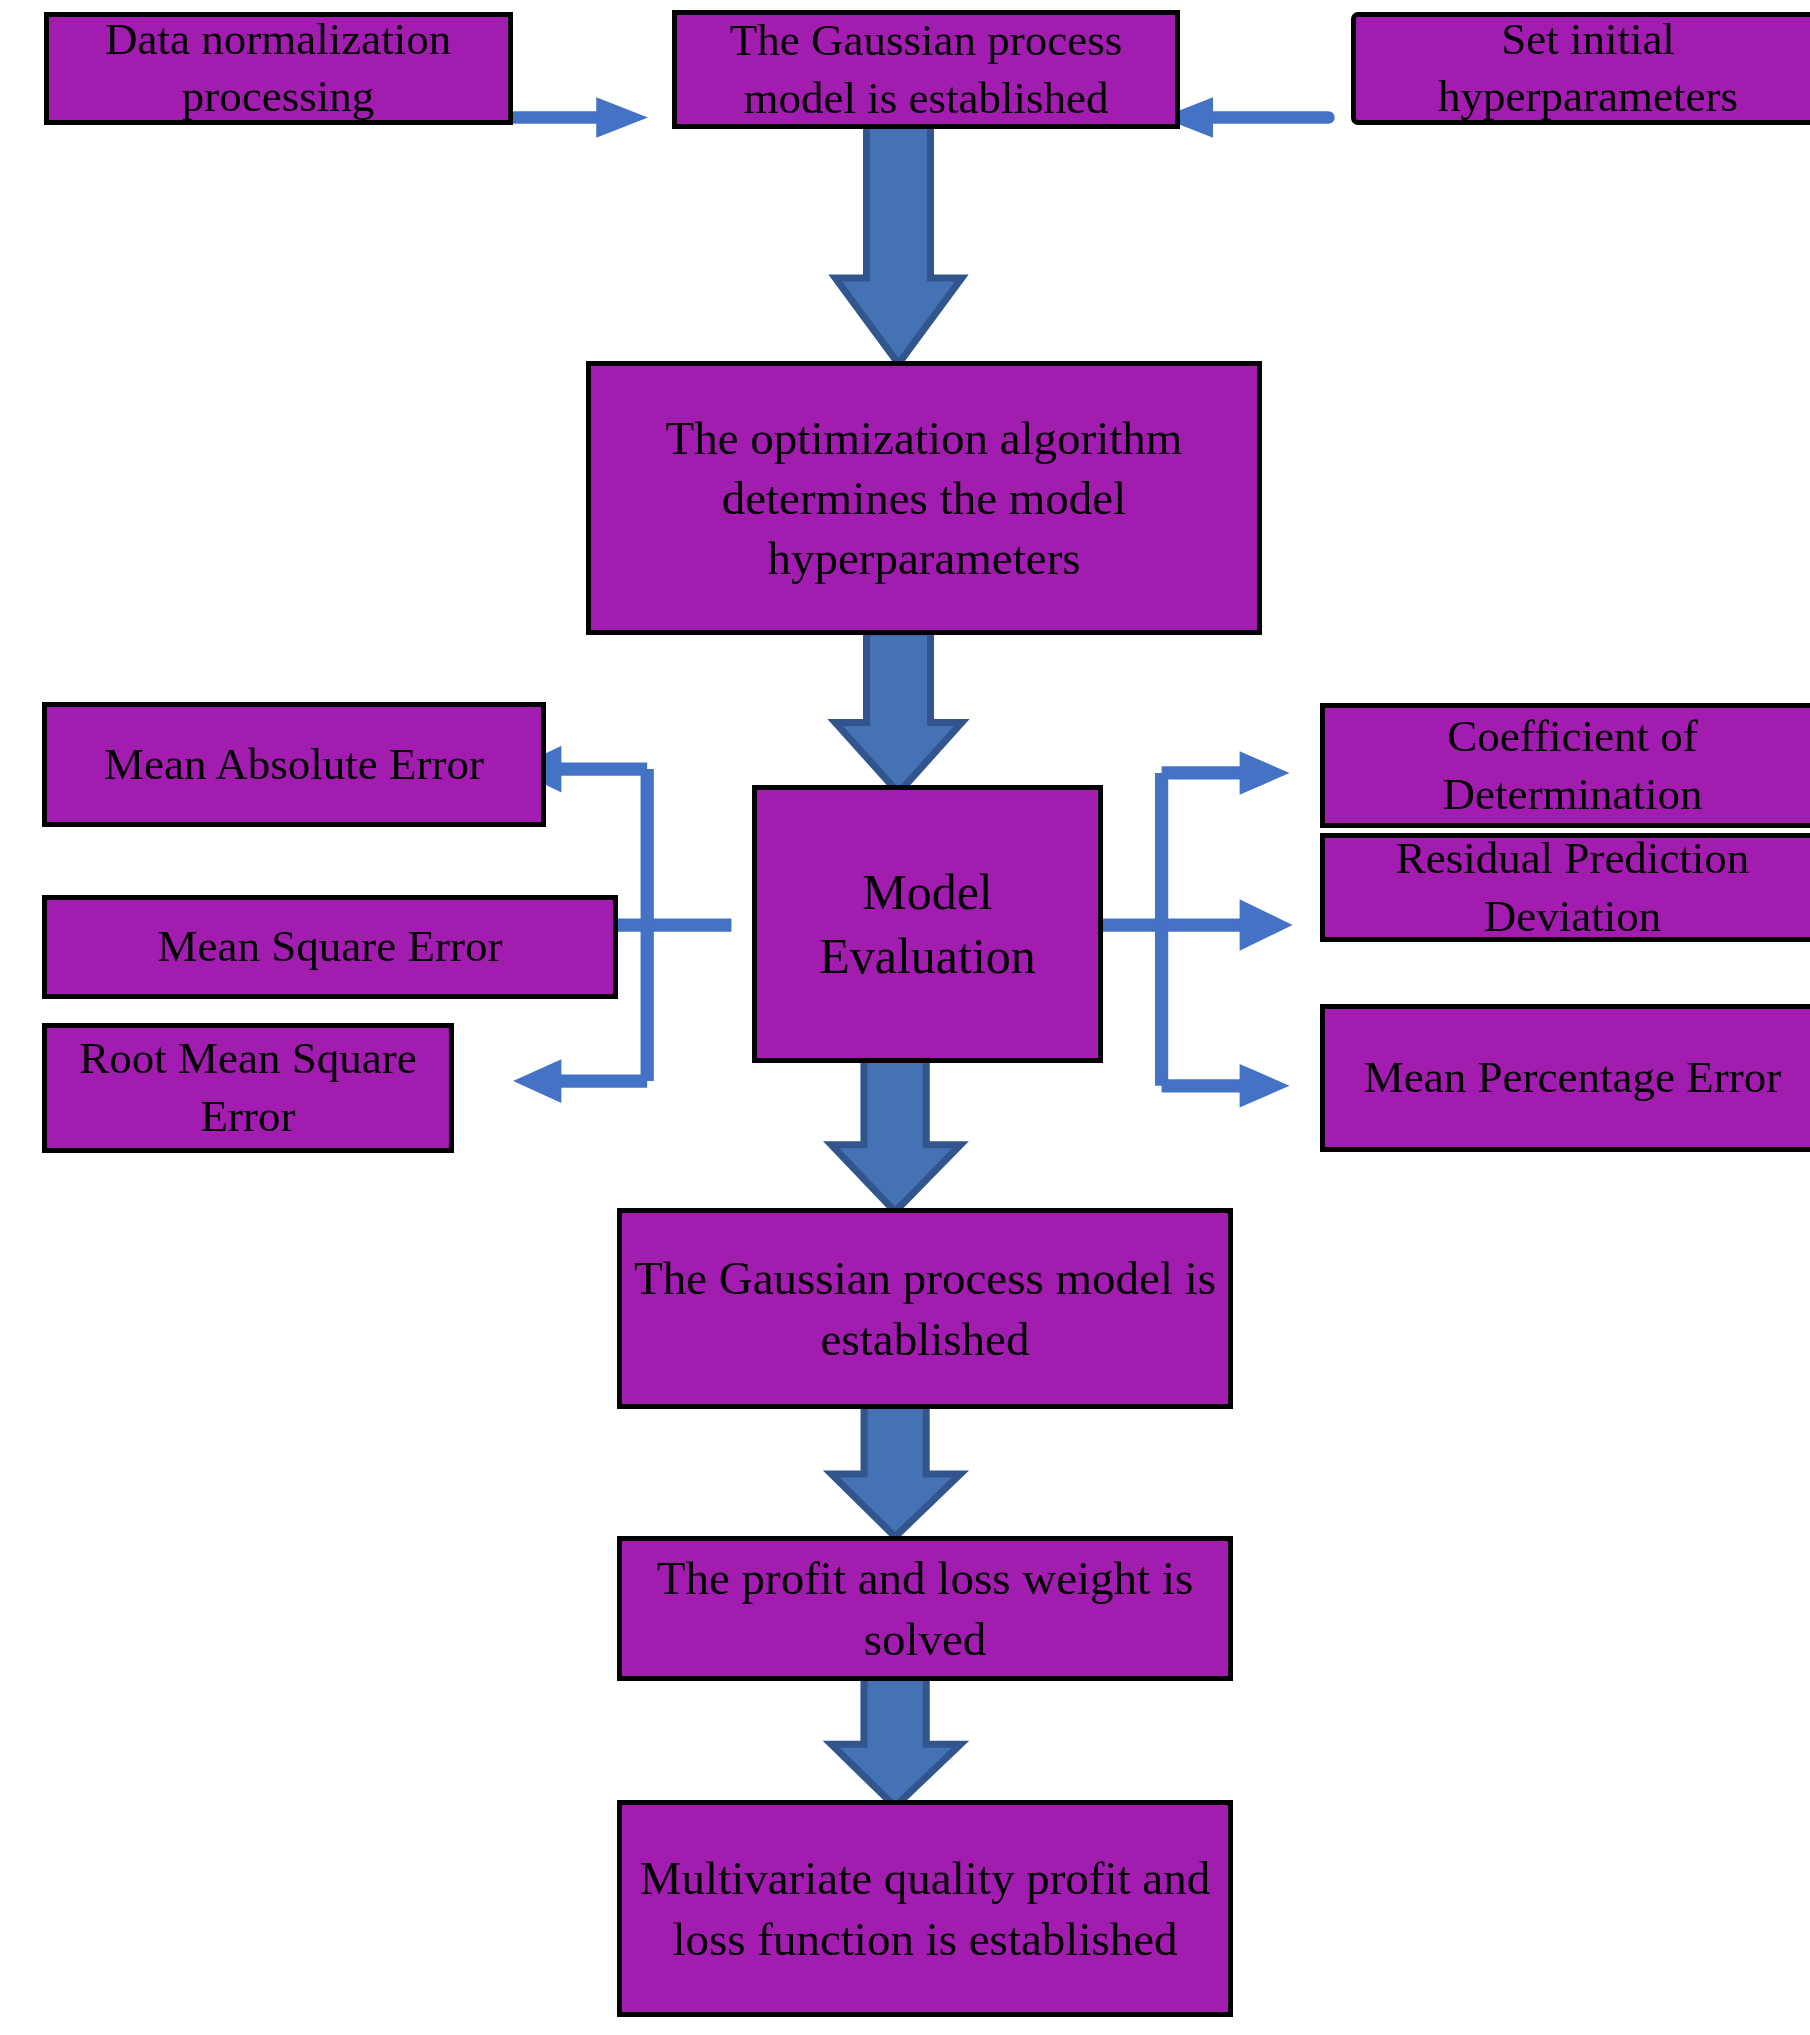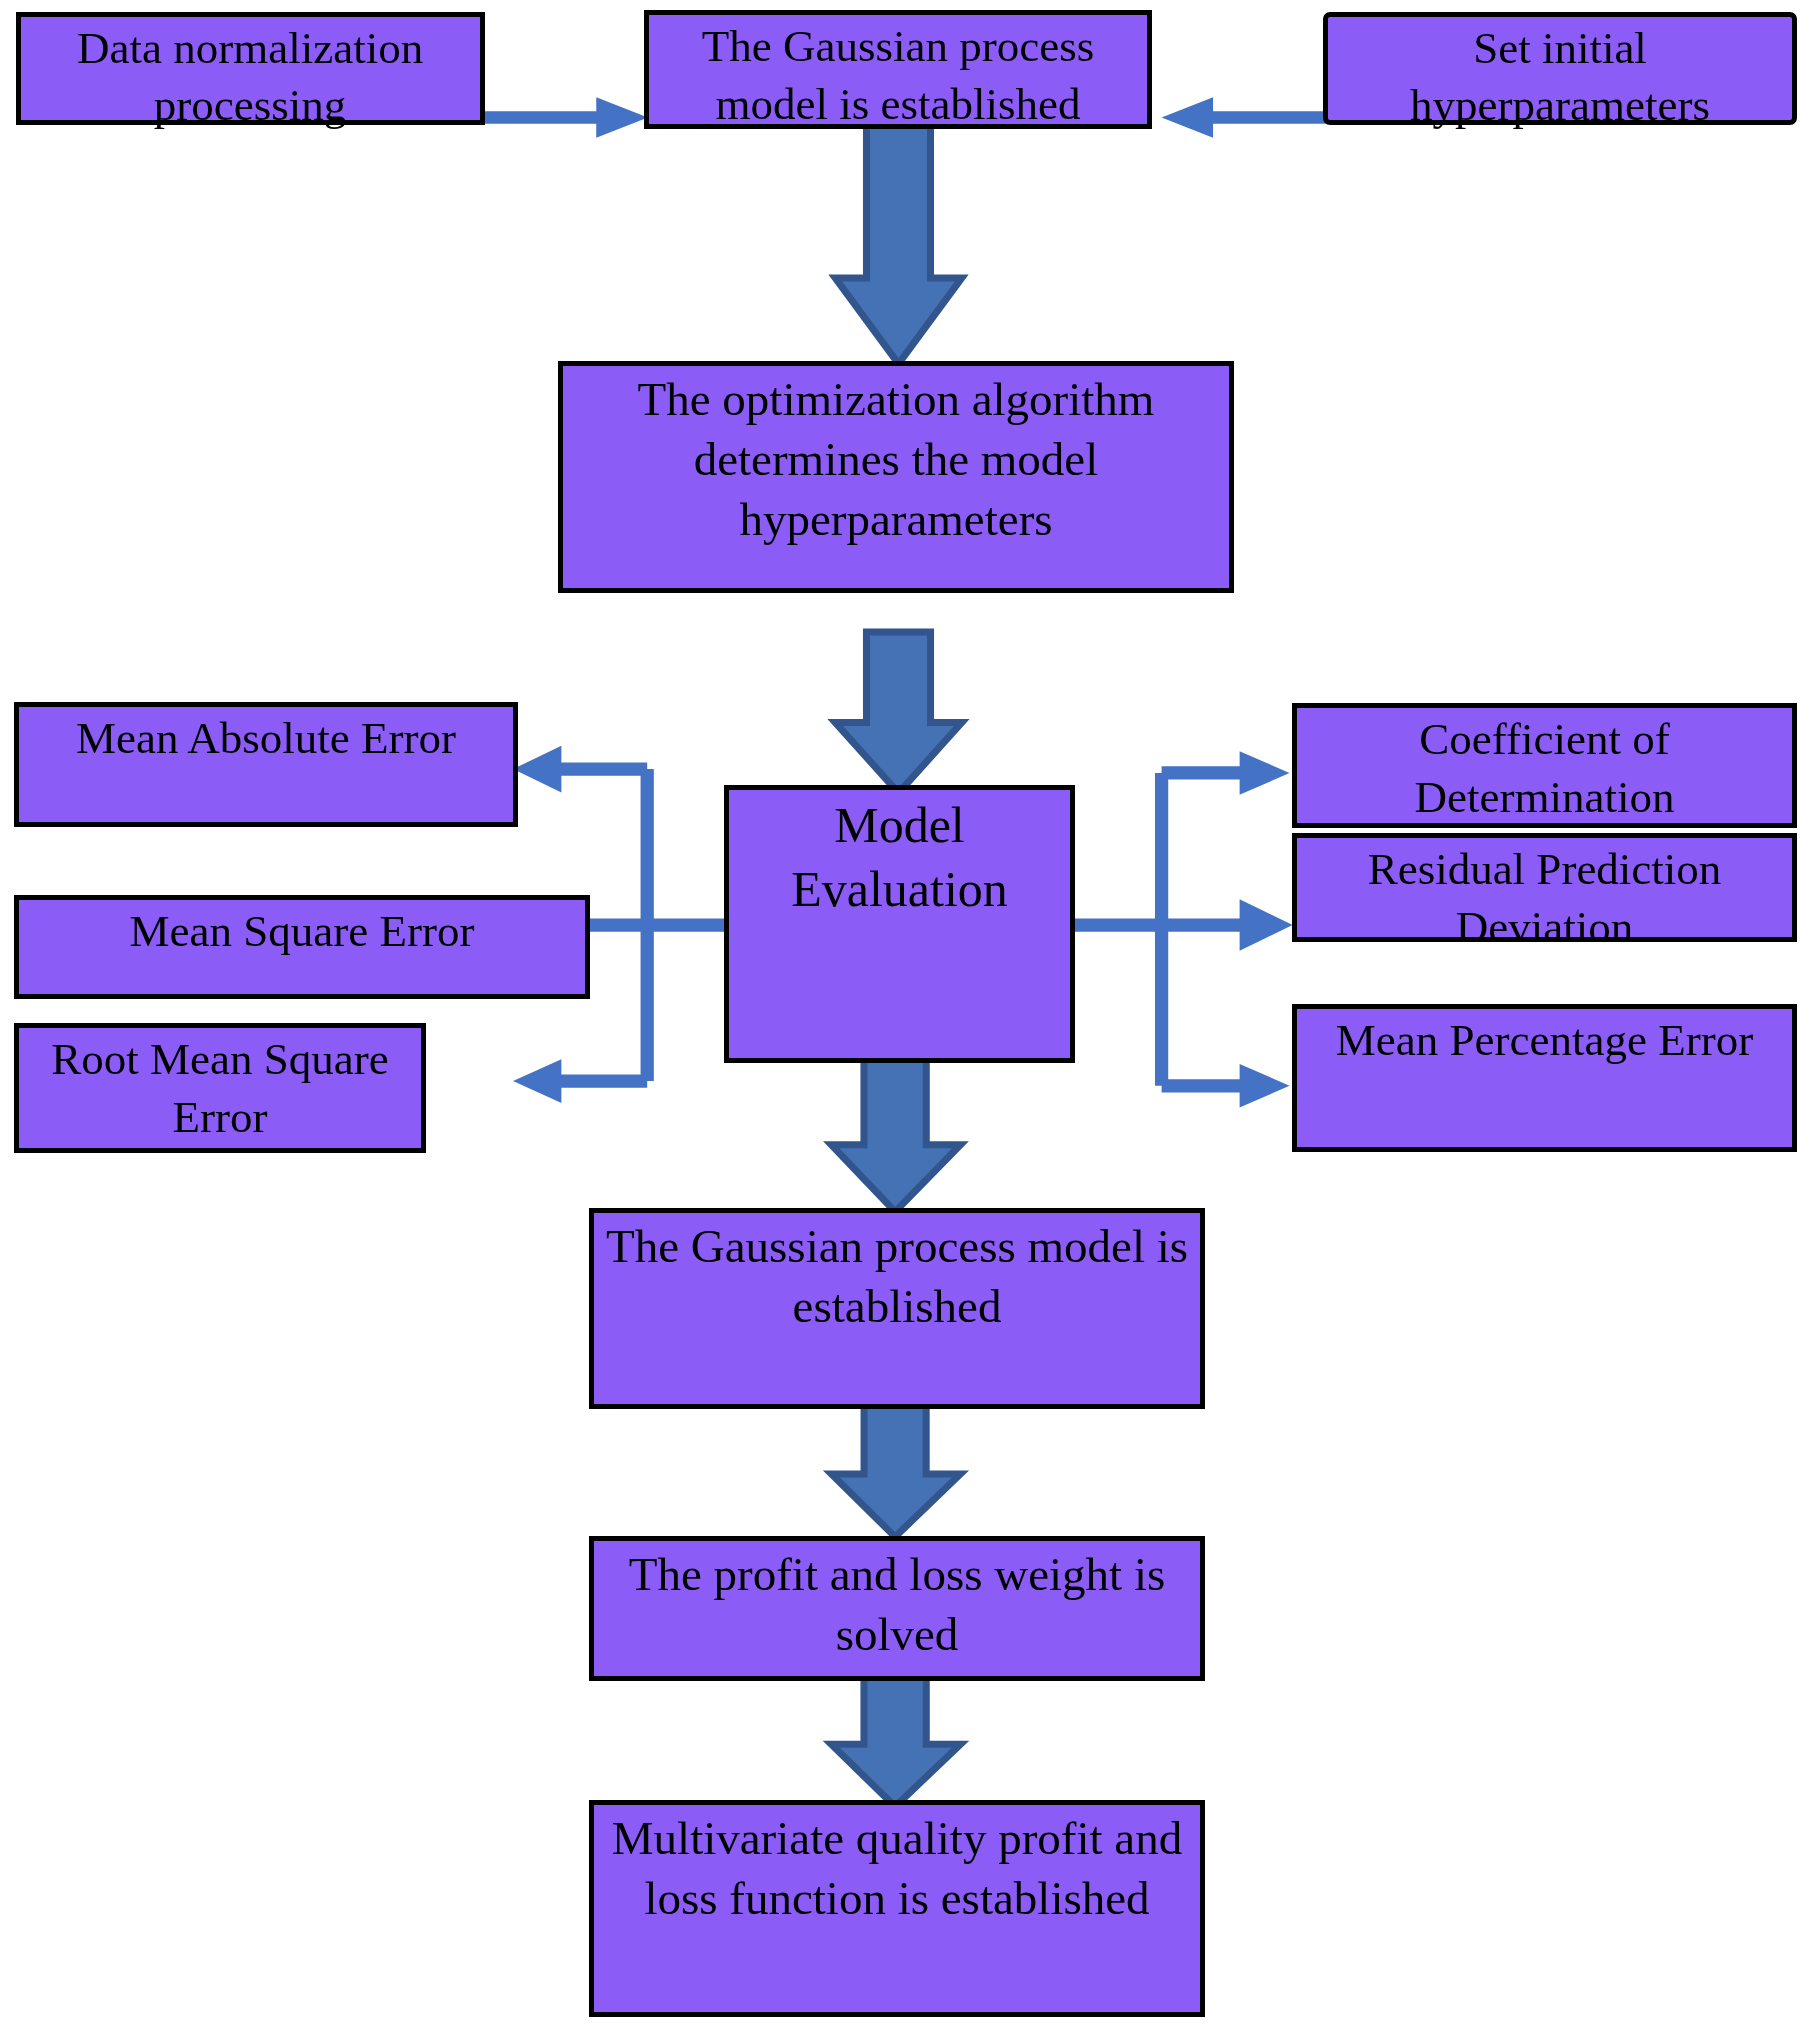--- a/index.html
+++ b/index.html
@@ -12,28 +12,30 @@
     width: 1811px;
     height: 2035px;
     background: #ffffff;
     overflow: hidden;
     font-family: "Liberation Serif", "DejaVu Serif", serif;
   }
   .node {
     position: absolute;
     box-sizing: border-box;
     border: 5.5px solid #000000;
-    background: #8b5cf6;
+    background: #a21caf;
     display: flex;
+    align-items: center;
     justify-content: center;
     text-align: center;
     color: #000000;
     line-height: 1.28;
     z-index: 3;
     padding: 3.1px 7.8px;
+    margin-left: 28px;
   }
   .node span {
     display: block;
     width: 100%;
   }
   .blockarrow, .lineconn {
     position: absolute;
     z-index: 1;
   }
   .blockarrow svg, .lineconn svg {
@@ -71,21 +73,21 @@
       <polygon points="86,4 20,30 86,56" fill="#4472C4"></polygon>
     </svg>
   </div>
 
   <div class="blockarrow" style="left:832px; top:125px; width:133px; height:242px;">
     <svg width="133" height="242" viewBox="0 0 170 310">
       <polygon points="44,0 126,0 126,196 166,196 85,306 4,196 44,196" fill="#4472B5" stroke="#31558C" stroke-width="9" stroke-linejoin="miter"></polygon>
     </svg>
   </div>
 
-  <div class="node" style="left:558px; top:361px; width:676px; height:232px; font-size:47px;">
+  <div class="node" style="left:558px; top:361px; width:676px; height:274px; font-size:47px;">
     <span>The optimization algorithm determines the model hyperparameters</span>
   </div>
 
   <div class="blockarrow" style="left:832px; top:632px; width:133px; height:164px;">
     <svg width="133" height="164" viewBox="0 0 170 210">
       <polygon points="44,0 126,0 126,116 166,116 85,206 4,116 44,116" fill="#4472B5" stroke="#31558C" stroke-width="9" stroke-linejoin="miter"></polygon>
     </svg>
   </div>
 
   <div class="node" style="left:724px; top:785px; width:351px; height:278px; font-size:50px; font-family:'Liberation Serif','DejaVu Serif',serif;">

